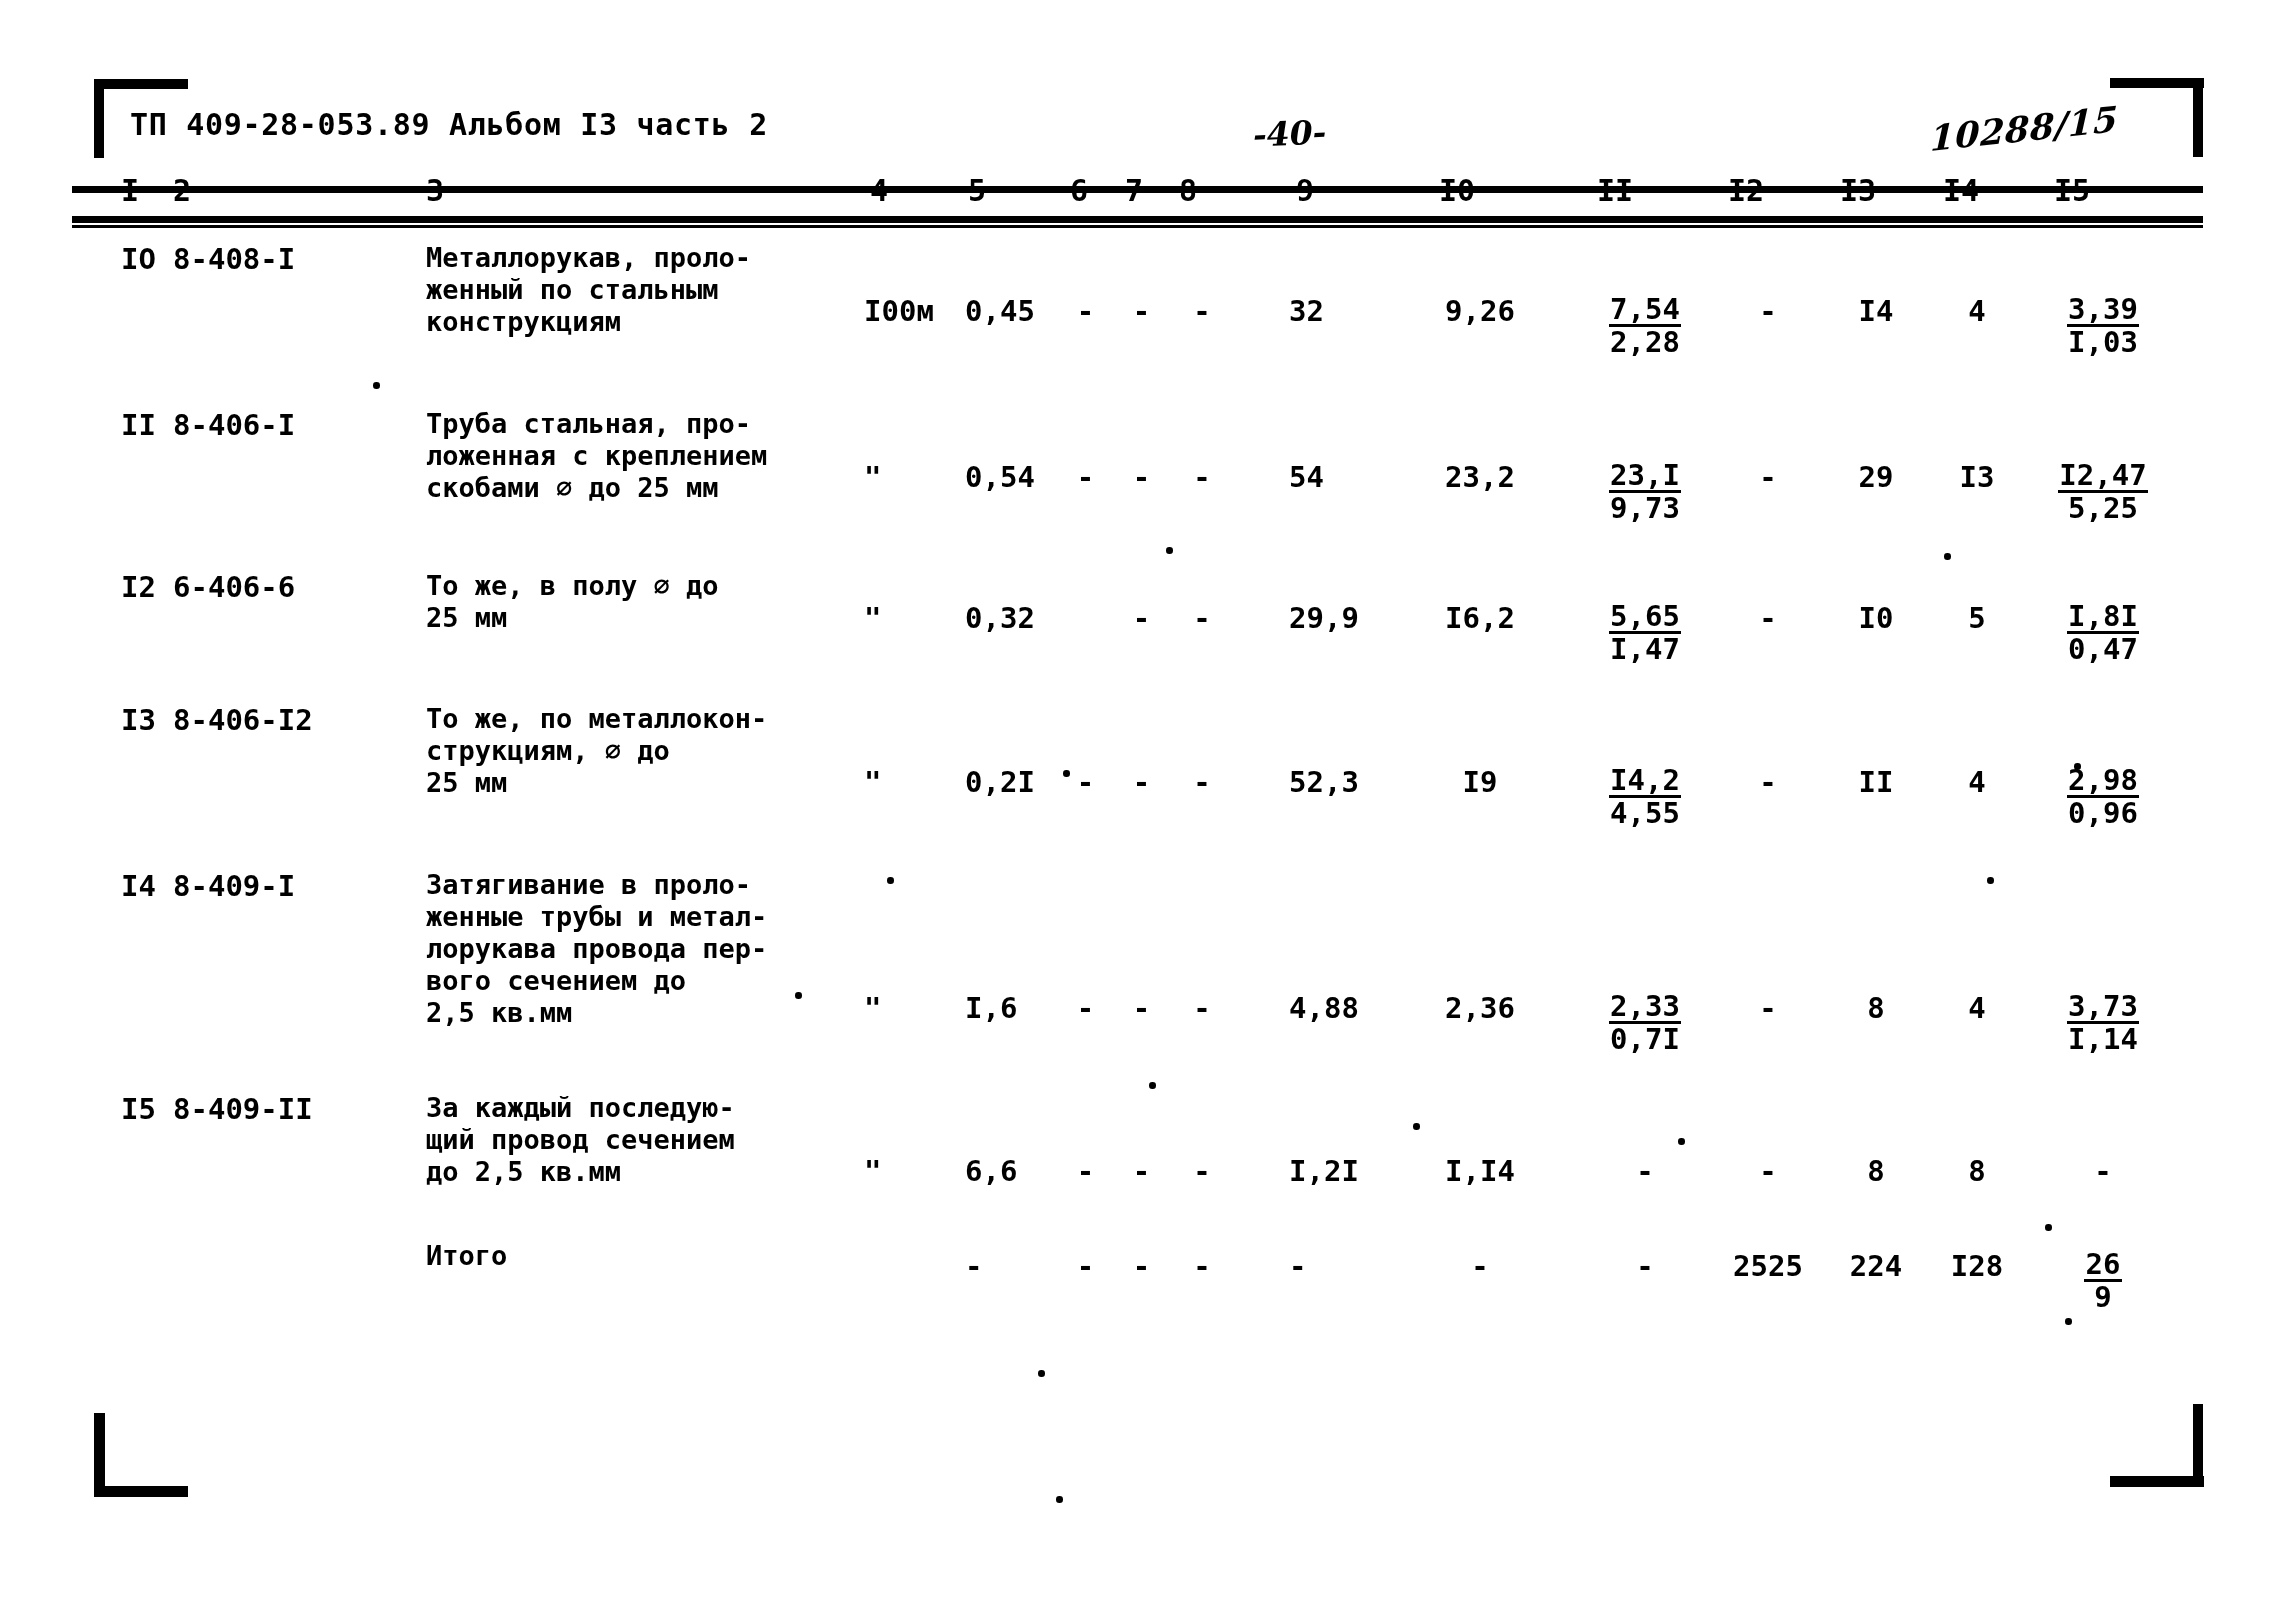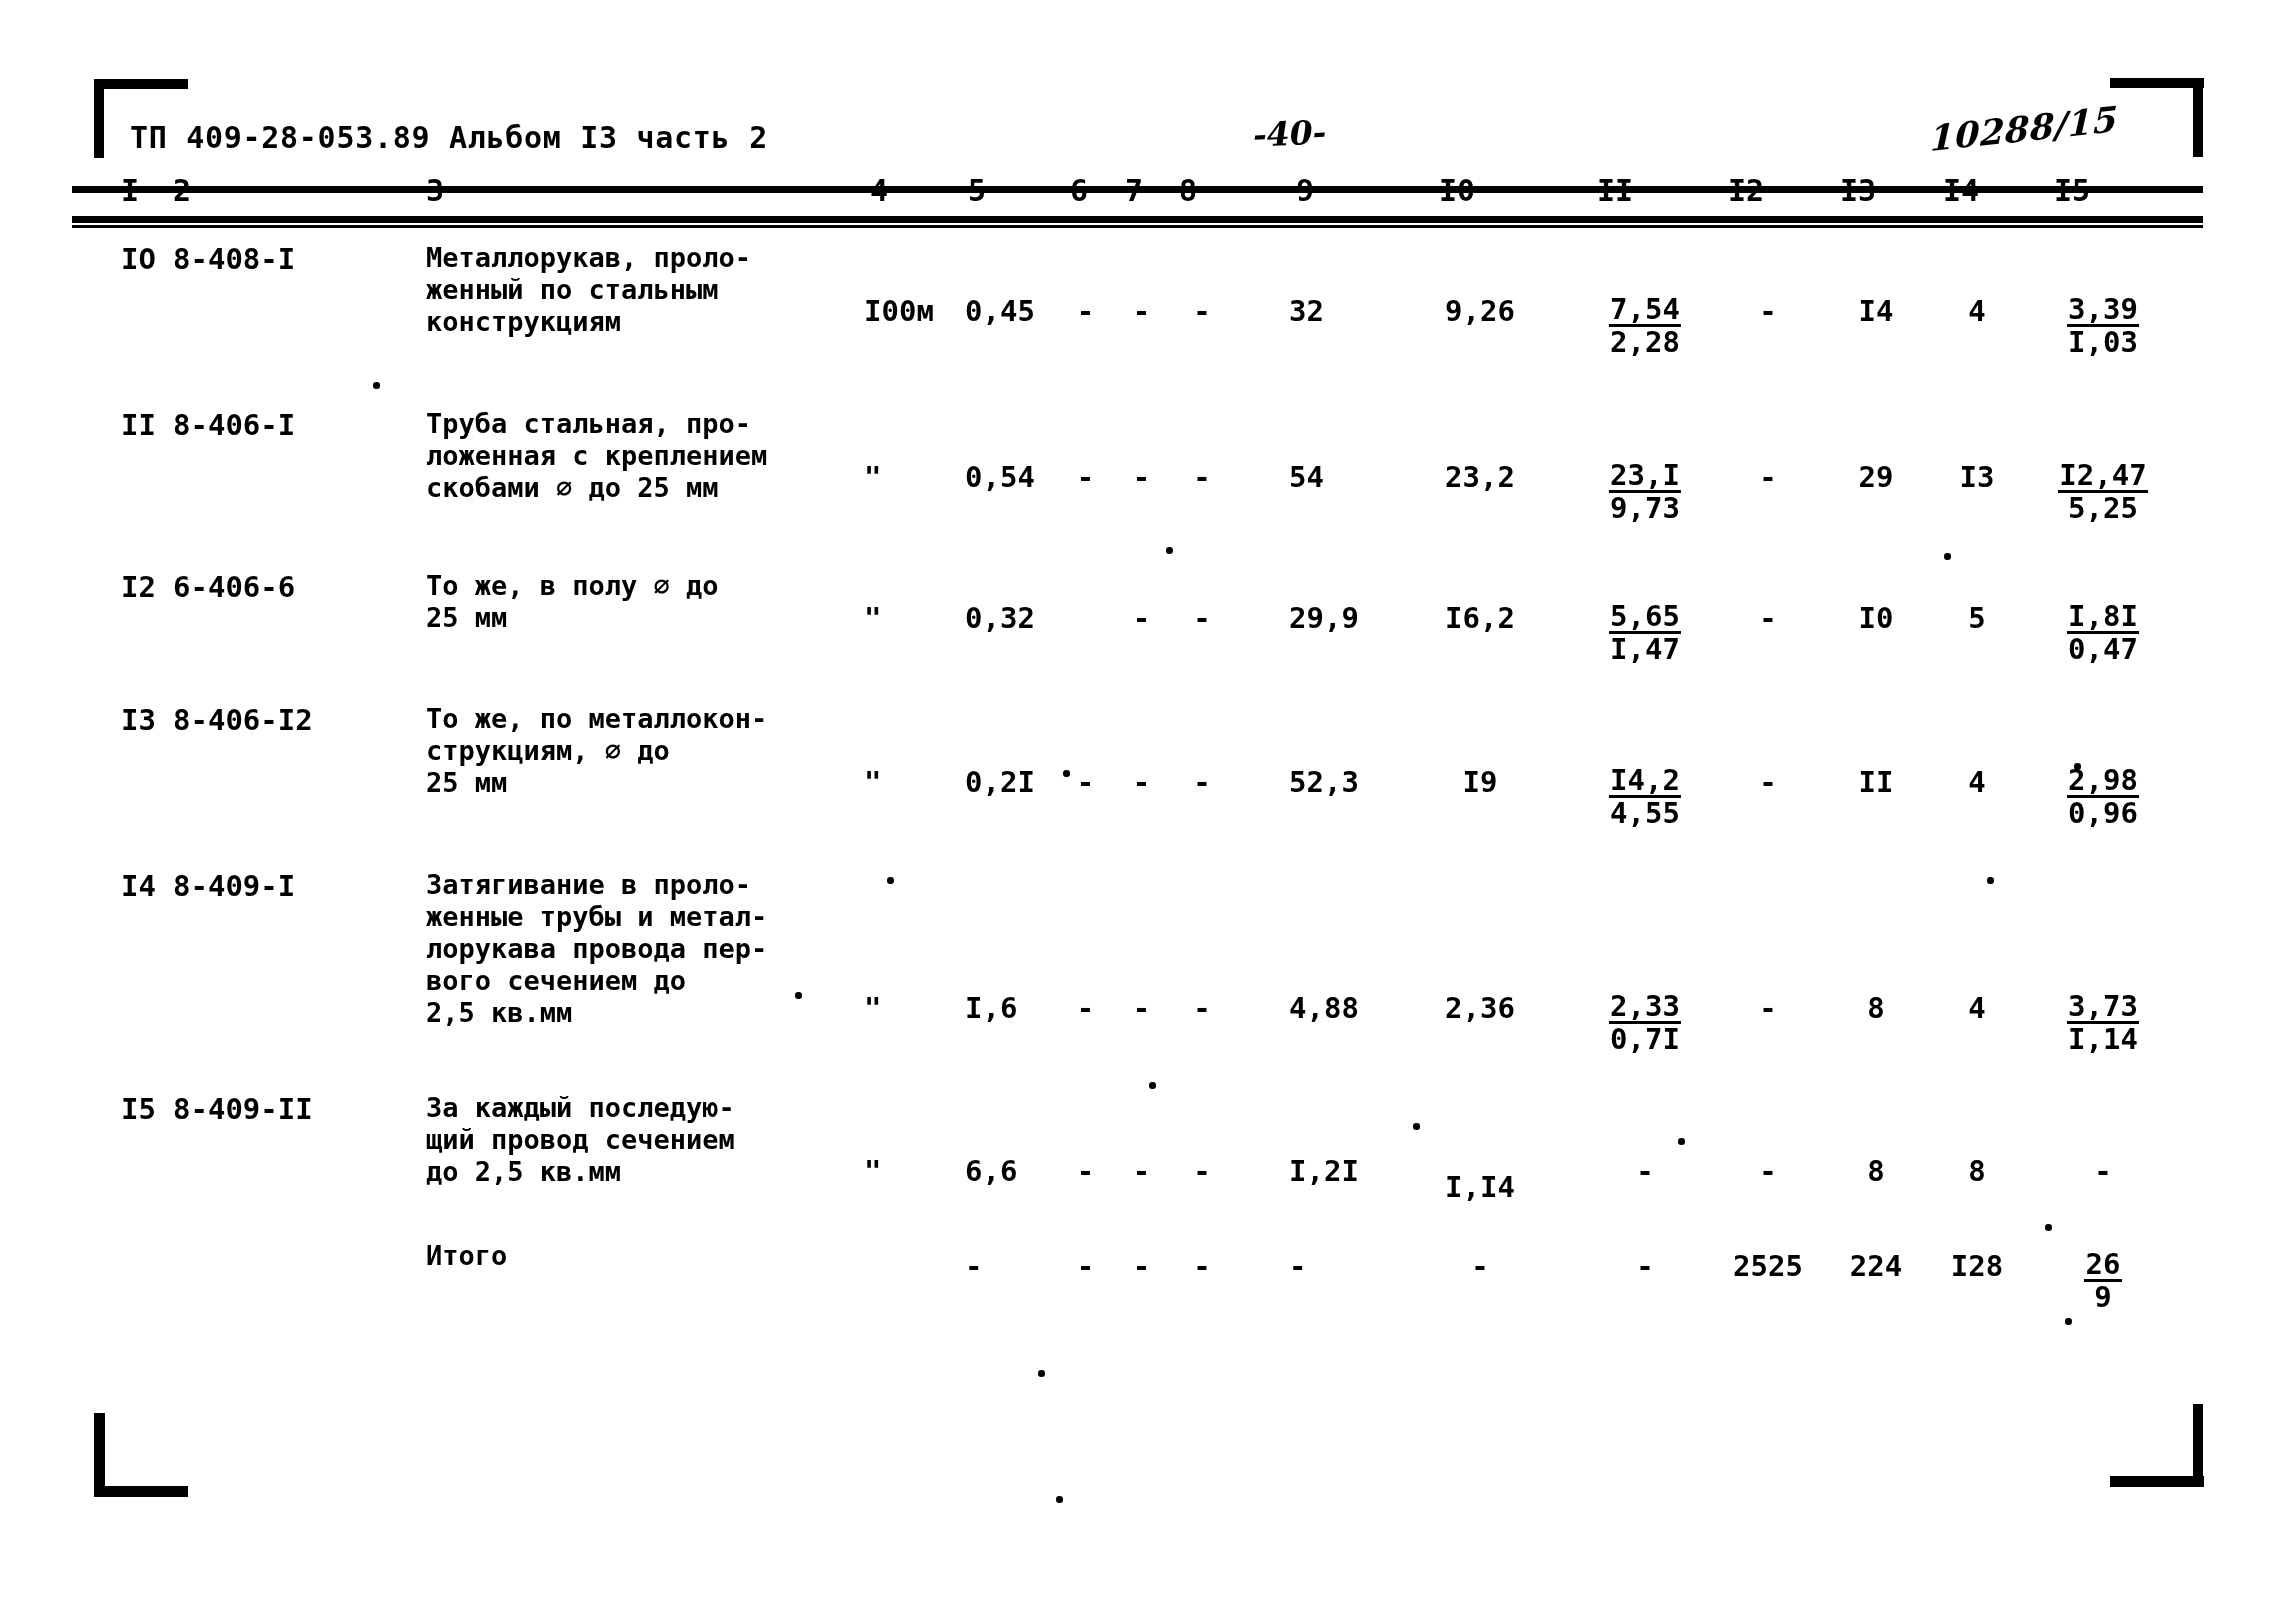--- a/index.html
+++ b/index.html
@@ -18,21 +18,21 @@
   .crop-tl-v{left:94px;top:79px;width:10px;height:79px;}
   .crop-tr-h{left:2110px;top:78px;width:94px;height:10px;}
   .crop-tr-v{left:2193px;top:78px;width:10px;height:79px;}
   .crop-bl-h{left:94px;top:1486px;width:94px;height:10.8px;}
   .crop-bl-v{left:94px;top:1413px;width:10.8px;height:84px;}
   .crop-br-h{left:2110px;top:1476px;width:94px;height:10.8px;}
   .crop-br-v{left:2193px;top:1404px;width:10px;height:83px;}
 
   
   .doc-code{
-    position:absolute;left:130px;top:120px;
+    position:absolute;left:130px;top:107px;
     font-size:30px;letter-spacing:0.7px;white-space:nowrap;
     font-family:"DejaVu Sans Mono","Liberation Mono",monospace;
     font-weight:700;
   }
   .page-num{
     position:absolute;left:1253px;top:114px;
     font-size:33px;font-style:italic;font-weight:700;
     font-family:"DejaVu Serif","Liberation Serif",serif;
     transform:rotate(-2.5deg);
   }
@@ -214,21 +214,21 @@
       <div class="row" style="height: 148px;">
         <div class="c-no" style="top: 4.3px;">I5</div>
         <div class="c-code" style="top: 4.3px;">8-409-II</div>
         <div class="c-name" style="top: 4.3px;">За каждый последую-<br>щий провод сечением<br>до 2,5 кв.мм</div>
         <div class="c-unit" style="top: 66px;">"</div>
         <div class="c5" style="top: 66px;">6,6</div>
         <div class="c6" style="top: 66px;">-</div>
         <div class="c7" style="top: 66px;">-</div>
         <div class="c8" style="top: 66px;">-</div>
         <div class="c9" style="top: 66px;">I,2I</div>
-        <div class="c10" style="top: 82px;">I,I4</div>
+        <div class="c10" style="top: 66px;">I,I4</div>
         <div class="c11" style="top: 66px;">-</div>
         <div class="c12" style="top: 66px;">-</div>
         <div class="c13" style="top: 66px;">8</div>
         <div class="c14" style="top: 66px;">8</div>
         <div class="c15" style="top: 66px;">-</div>
       </div>
       <div class="row" style="height: 115px;">
         <div class="c-name" style="top: 4.3px;">Итого</div>
         <div class="c5" style="top: 13px;">-</div>
         <div class="c6" style="top: 13px;">-</div>

